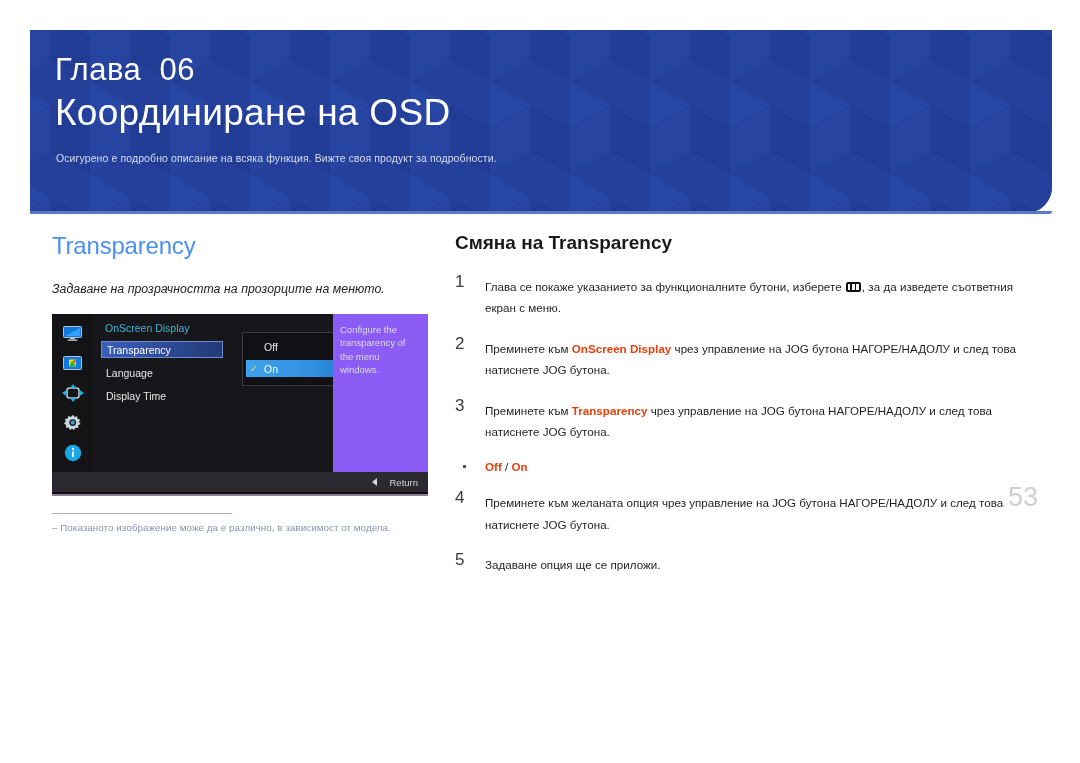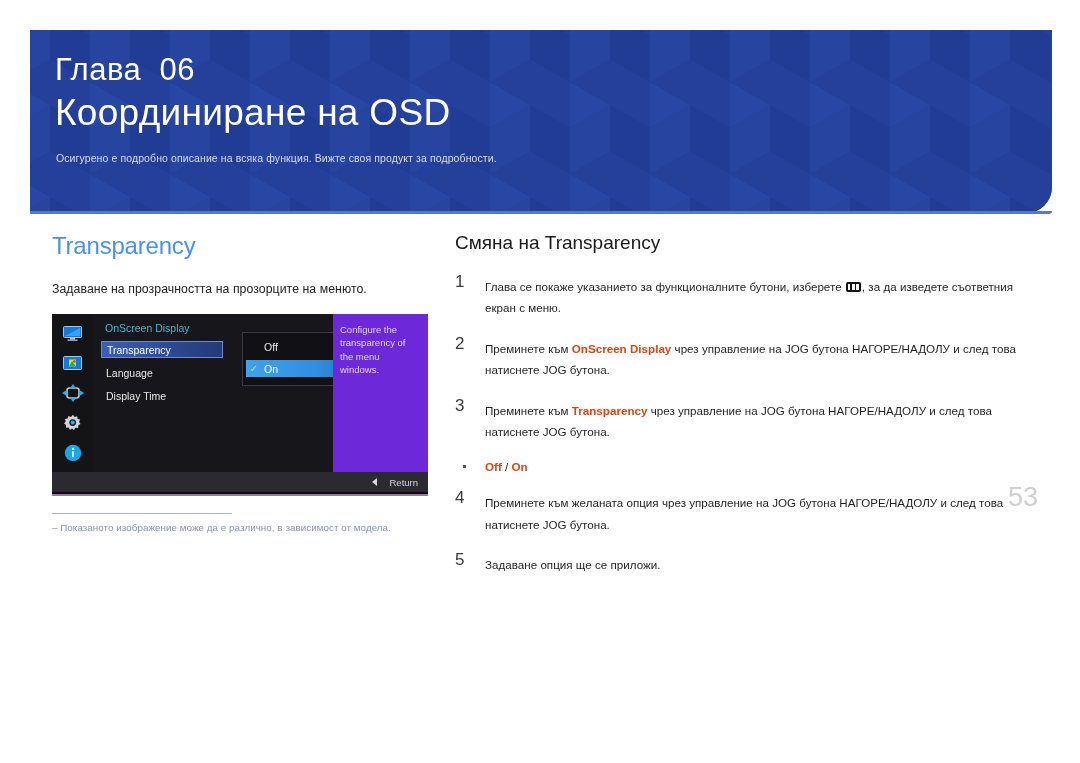--- a/index.html
+++ b/index.html
@@ -61,20 +61,21 @@
     font-size: 24px;
     font-weight: normal;
     letter-spacing: -0.2px;
     margin-bottom: 22px;
   }
   .section-desc {
     color: #222222;
     font-size: 12.3px;
     letter-spacing: 0.05px;
     margin-bottom: 18px;
+    font-style: italic;
   }
 
   
   .osd {
     position: relative;
     width: 376px; height: 182px;
     background: #0d0d0f;
     border-bottom: 2px solid #8c7f97;
   }
   .osd-rail {
@@ -129,21 +130,21 @@
     background: linear-gradient(to right, #3fa2ee 0%, #2f8fe0 60%, #1f6fc0 100%);
     color: #ffffff;
   }
   .pop-check { width: 16px; text-align: center; color: #c9e34a; font-size: 10px; }
   .pop-label { padding-left: 2px; }
   .pop-row.r1 .pop-label { padding-left: 18px; }
 
   .osd-desc {
     position: absolute; left: 281px; top: 0;
     width: 95px; height: 160px;
-    background: #6d28d9;
+    background: #8b5cf6;
     padding: 9px 7px 0 7px;
     color: #dcdce0; font-size: 9.5px; line-height: 1.4;
   }
   .osd-foot {
     position: absolute; left: 0; bottom: 2px;
     width: 376px; height: 20px;
     background: #2a2a30;
     display: flex; align-items: center; justify-content: flex-end;
     padding-right: 10px; gap: 12px;
     color: #d8d8dc; font-size: 9.5px;
@@ -162,21 +163,21 @@
   }
   .note {
     color: #8893b5; font-size: 9.8px;
     letter-spacing: 0.05px;
   }
 
   
   .right-col { position: absolute; left: 455px; top: 232px; width: 580px; }
   .right-title {
     color: #1a1a1a; font-size: 19px;
-    font-weight: normal; margin-bottom: 22px;
+    font-weight: bold; margin-bottom: 22px;
   }
   .step { position: relative; padding-left: 30px; margin-bottom: 19px; }
   .step-num {
     position: absolute; left: 0; top: -4px;
     font-size: 17px; color: #3a3a3a;
   }
   .step-text {
     font-size: 11.6px; color: #1f1f1f;
     line-height: 1.85; letter-spacing: 0.02px;
   }

